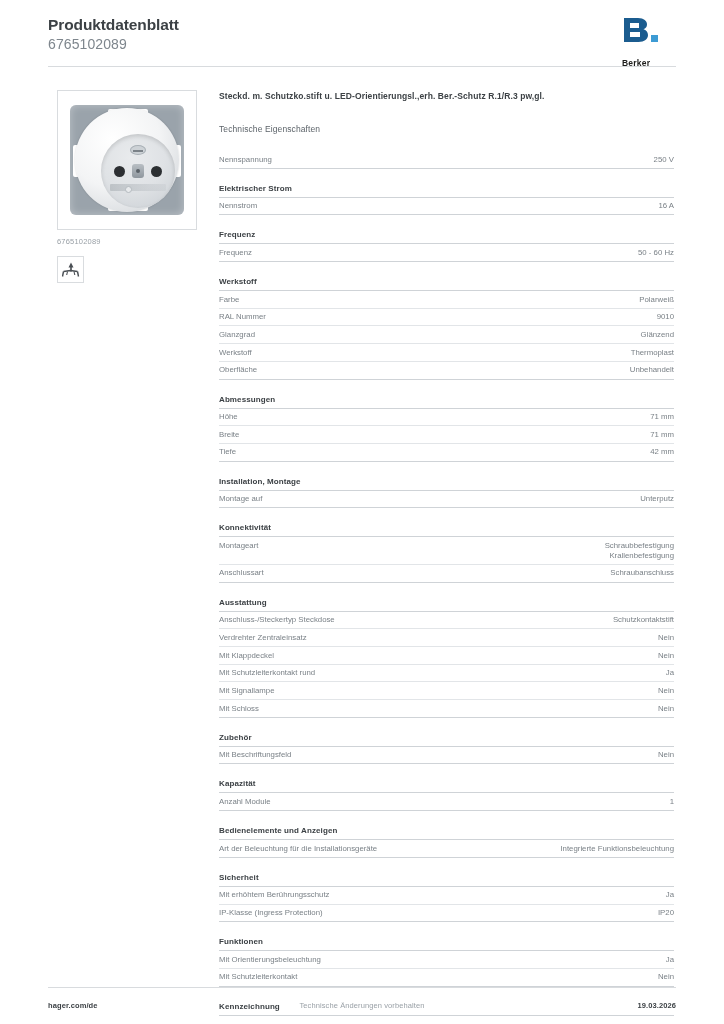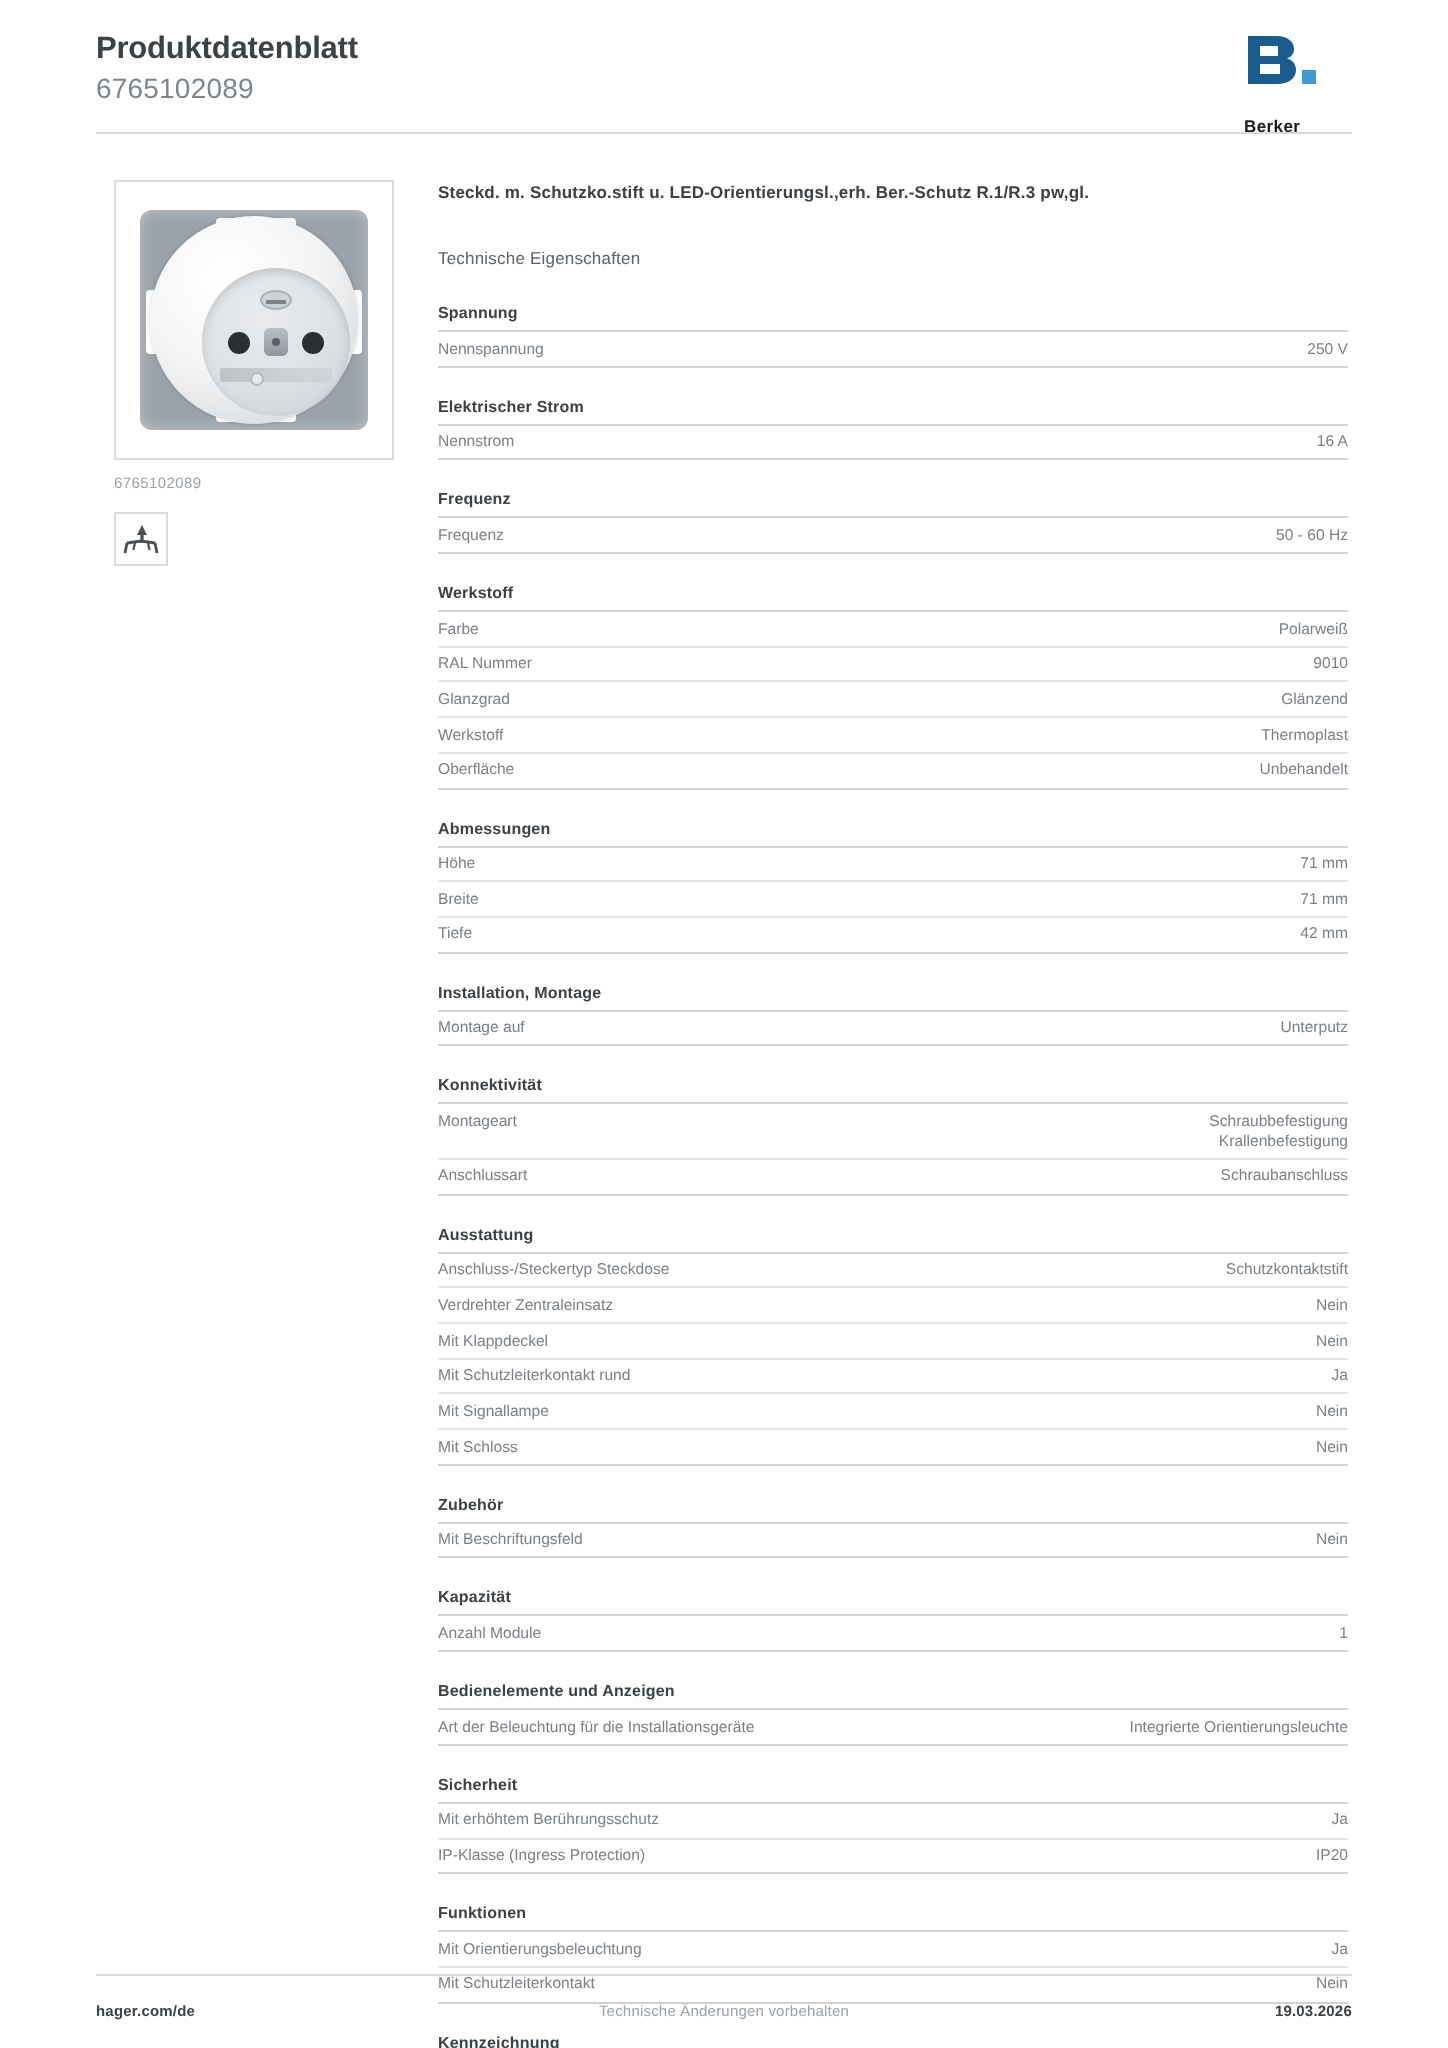--- a/index.html
+++ b/index.html
@@ -302,21 +302,20 @@
       <path d="M12.5 10 L13.3 13.5" stroke="#4a4f54" stroke-width="1.1" fill="none"></path>
     </svg>
   </div>
 </div>
 
 <div class="spec">
   <div class="product-name">Steckd. m. Schutzko.stift u. LED-Orientierungsl.,erh. Ber.-Schutz R.1/R.3 pw,gl.</div>
   <div class="section-intro">Technische Eigenschaften</div>
   <div id="groups">
       <div class="group">
-        <div class="group-title">Spannung</div>
         <div class="row">
           <div class="k">Nennspannung</div>
           <div class="v">250 V</div>
         </div>
       </div>
       <div class="group">
         <div class="group-title">Elektrischer Strom</div>
         <div class="row">
           <div class="k">Nennstrom</div>
           <div class="v">16 A</div>
@@ -424,21 +423,21 @@
         <div class="group-title">Kapazität</div>
         <div class="row">
           <div class="k">Anzahl Module</div>
           <div class="v">1</div>
         </div>
       </div>
       <div class="group">
         <div class="group-title">Bedienelemente und Anzeigen</div>
         <div class="row">
           <div class="k">Art der Beleuchtung für die Installationsgeräte</div>
-          <div class="v">Integrierte Orientierungsleuchte</div>
+          <div class="v">Integrierte Funktionsbeleuchtung</div>
         </div>
       </div>
       <div class="group">
         <div class="group-title">Sicherheit</div>
         <div class="row">
           <div class="k">Mit erhöhtem Berührungsschutz</div>
           <div class="v">Ja</div>
         </div>
         <div class="row">
           <div class="k">IP-Klasse (Ingress Protection)</div>

